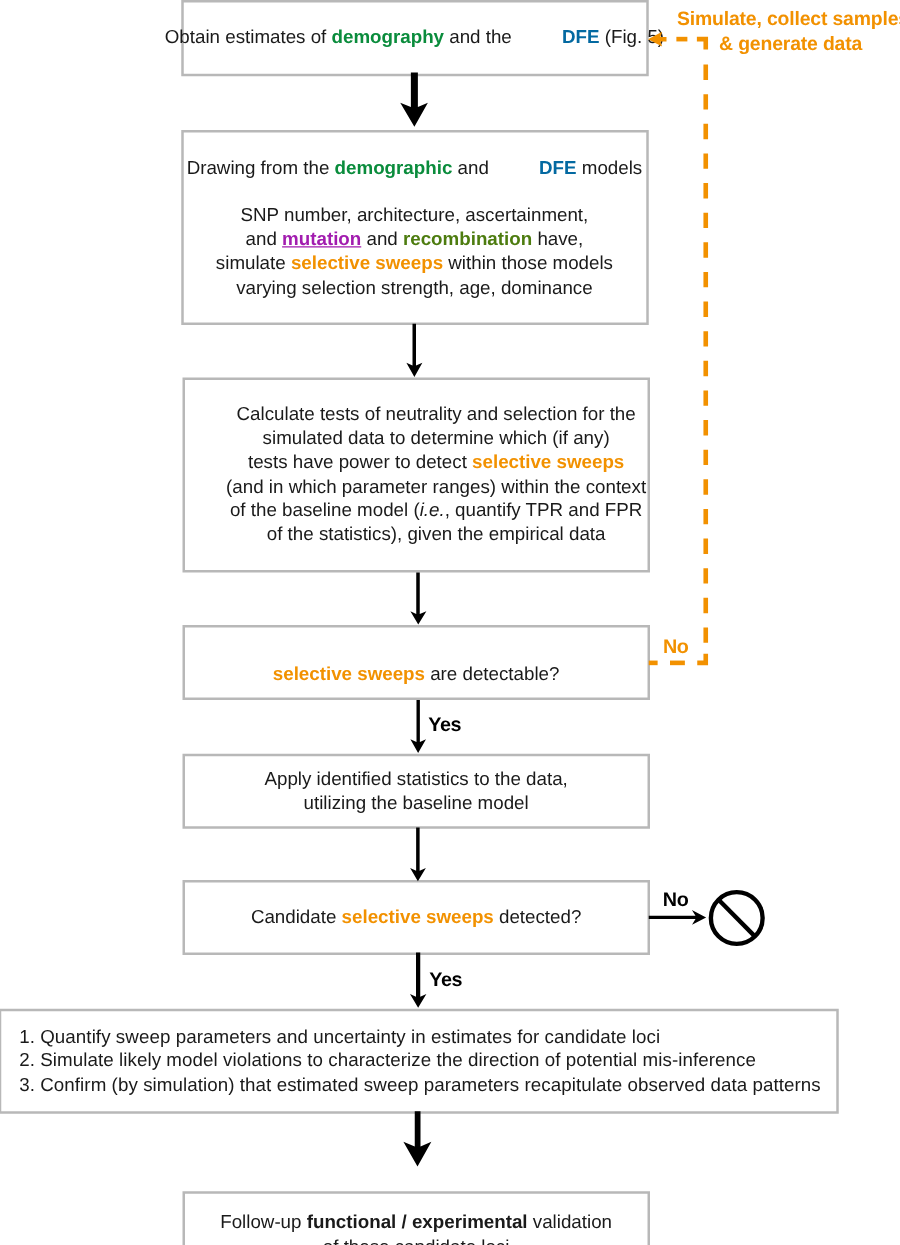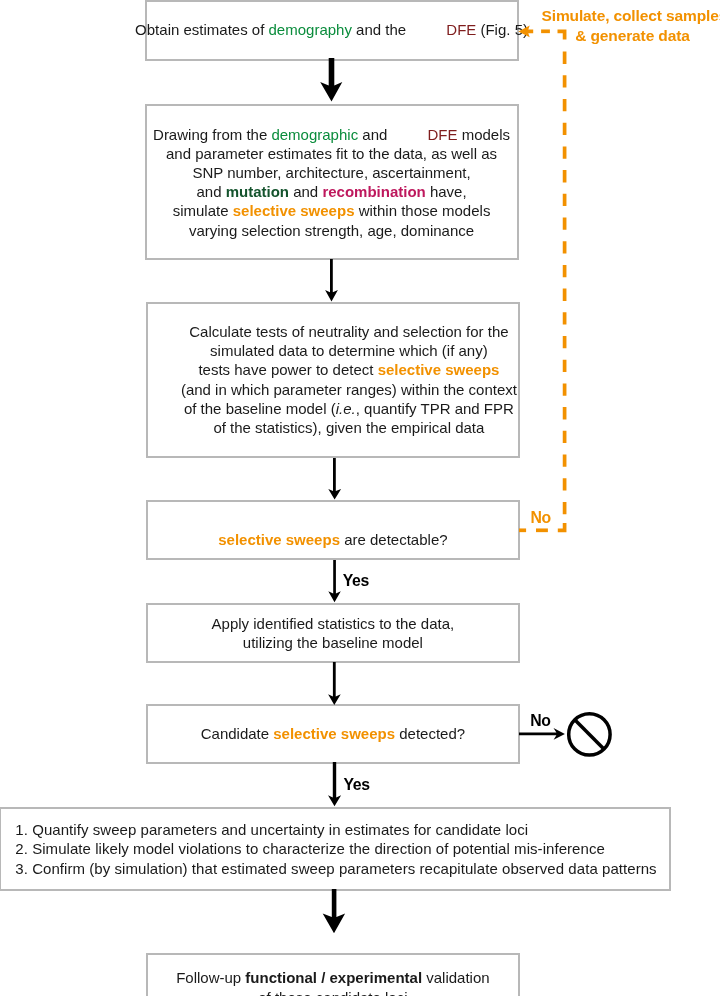--- a/index.html
+++ b/index.html
@@ -2,25 +2,25 @@
 <html><head>
 <meta charset="utf-8">
 <style>
   html,body{margin:0;padding:0;background:#fff;}
   body{width:720px;height:996px;position:relative;overflow:hidden;
        font-family:"Liberation Sans",sans-serif;color:#1a1a1a;
        -webkit-font-smoothing:antialiased;}
   .box{position:absolute;border:2.2px solid #b8b8b8;background:#fff;box-sizing:border-box;
        display:flex;align-items:center;justify-content:center;}
   .box .txt{text-align:center;font-size:15px;line-height:19.2px;white-space:nowrap;}
-  .g{color:#0a8c3c;font-weight:normal;}
-  .p{color:#7f1d1d;font-weight:normal;padding-left:36px;}
+  .g{color:#0a8c3c;font-weight:bold;}
+  .p{color:#0369a1;font-weight:bold;padding-left:36px;}
   .o{color:#f29100;font-weight:bold;}
-  .r{color:#14532d;font-weight:bold;}
-  .b{color:#be185d;font-weight:bold;}
+  .r{color:#a21caf;font-weight:bold;text-decoration:underline;}
+  .b{color:#4d7c0f;font-weight:bold;}
   .bk{font-weight:bold;}
   .it{font-style:italic;}
   svg.ov{position:absolute;left:0;top:0;width:720px;height:996px;overflow:visible;}
   .lbl{position:absolute;font-size:15.8px;font-weight:bold;color:#000;letter-spacing:-0.35px;line-height:20px;}
   .olbl{position:absolute;font-size:15.8px;font-weight:bold;color:#f29100;letter-spacing:-0.35px;line-height:20px;}
   .otxt{position:absolute;font-size:15.5px;font-weight:bold;color:#f29100;line-height:19.5px;text-align:center;white-space:nowrap;letter-spacing:-0.12px;}
   #box1{left:144.5px;top:-0.5px;width:374.1px;height:61px;}
   #box2{left:144.5px;top:104.3px;width:374.1px;height:156.1px;}
   #box3{left:145.5px;top:302.3px;width:374.8px;height:156.1px;padding-left:32px;}
   #box4{left:145.5px;top:500.3px;width:374.8px;height:60px;}
@@ -41,21 +41,21 @@
 </head>
 <body>
 
 <div class="box" id="box1">
   <div class="txt"><span>Obtain estimates of </span><span class="g">demography</span><span> and the </span><span class="p">DFE</span><span> (Fig. 5)</span></div>
 </div>
 
 <div class="box" id="box2">
   <div class="txt">
     <span>Drawing from the </span><span class="g">demographic</span><span> and </span><span class="p">DFE</span><span> models</span><br>
-    <span>and parameter estimates fit to the data, as well as</span><br>
+    <br>
     <span>SNP number, architecture, ascertainment,</span><br>
     <span>and </span><span class="r">mutation</span><span> and </span><span class="b">recombination</span><span> have,</span><br>
     <span>simulate </span><span class="o">selective sweeps</span><span> within those models</span><br>
     <span>varying selection strength, age, dominance</span><br>
   </div>
 </div>
 
 <div class="box" id="box3">
   <div class="txt">
     <span>Calculate tests of neutrality and selection for the</span><br>

